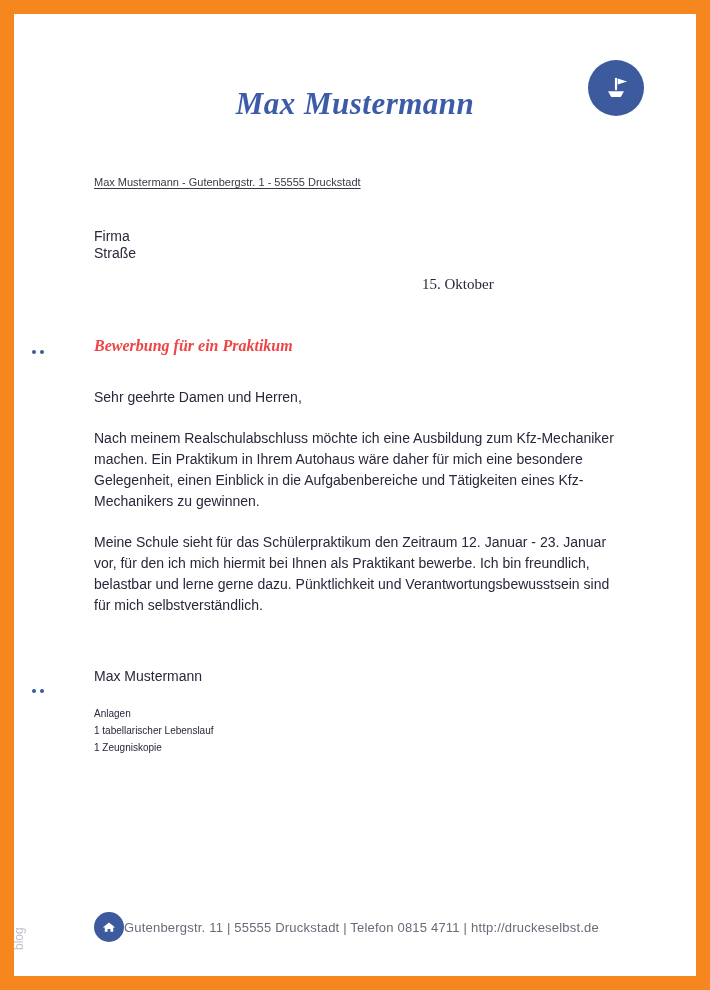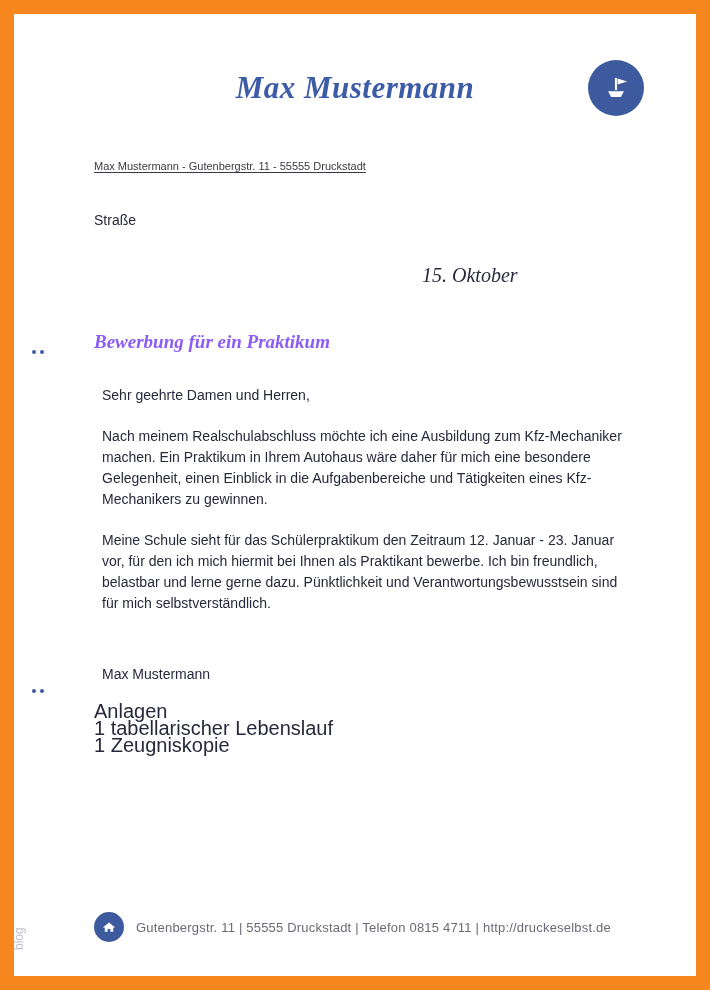--- a/index.html
+++ b/index.html
@@ -12,21 +12,21 @@
     box-sizing: border-box;
     width: 710px; height: 990px;
     background: #F6861E;
     padding: 14px;
   }
   .page {
     position: relative;
     box-sizing: border-box;
     width: 100%; height: 100%;
     background: #ffffff;
-    padding: 0 68px 0 80px;
+    padding: 16px 68px 0 80px;
     overflow: hidden;
     color: #27283a;
   }
 
   
   .title {
     margin: 56px -68px 0 -80px;
     text-align: center;
     font-family: "Liberation Serif", serif;
     font-style: italic;
@@ -47,65 +47,64 @@
     margin-top: 54px;
     font-size: 11px;
     color: #3a3a46;
     text-decoration: underline;
     text-underline-offset: 2px;
   }
 
   
   .recipient { margin-top: 40px; font-size: 14px; line-height: 17px; }
   .date {
-    margin-top: 35px;
+    margin-top: 14px;
     margin-left: 328px;
     font-family: "Liberation Serif", serif;
-    font-style: italic;
-    font-size: 20px;
+    font-size: 15px;
   }
 
   
   .subject {
     margin: 44px 0 0 0;
     font-family: "Liberation Serif", serif;
     font-style: italic;
     font-weight: bold;
-    font-size: 19px;
-    color: #8b5cf6;
+    font-size: 16px;
+    color: #ef4444;
   }
   .body-text p {
-    margin: 20px 0 0 8px;
+    margin: 20px 0 0 0;
     font-size: 14px;
     line-height: 21px;
   }
   .salutation { margin-top: 32px !important; }
   .closing { margin-top: 22px !important; }
   .signature { margin-top: 50px !important; }
-  .enclosures { margin-top: 18px; font-size: 20px; line-height: 17px; }
+  .enclosures { margin-top: 18px; font-size: 10px; line-height: 17px; }
 
   
   .foldmark {
     position: absolute;
     left: 18px;
     display: flex; gap: 4px;
   }
   .foldmark .dot {
     width: 4px; height: 4px;
     border-radius: 50%;
     background: #3D5A9E;
   }
   .fold1 { top: 336px; }
   .fold2 { top: 675px; }
 
   
   .footer {
     position: absolute;
     left: 80px; right: 68px; bottom: 34px;
-    display: flex; align-items: center; gap: 12px;
+    display: flex; align-items: center; 
   }
   .home-badge {
     width: 30px; height: 30px;
     border-radius: 50%;
     background: #3D5A9E;
     display: flex; align-items: center; justify-content: center;
     flex: 0 0 auto;
   }
   .footer-text {
     font-size: 13px;
@@ -131,23 +130,24 @@
     <h1 class="title">Max Mustermann</h1>
 
     <div class="logo">
       <svg width="34" height="34" viewBox="0 0 32 32" aria-hidden="true">
         <rect x="15" y="6.5" width="2" height="11.5" fill="#ffffff"></rect>
         <path d="M17.5 7 L26.5 9.8 L17.5 12.6 Z" fill="#ffffff"></path>
         <path d="M8.5 19 L23.5 19 L20.5 24.5 L11.5 24.5 Z" fill="#ffffff"></path>
       </svg>
     </div>
 
-    <div class="sender">Max Mustermann - Gutenbergstr. 11 - 55555 Druckstadt</div>
+    <div class="sender">Max Mustermann - Gutenbergstr. 1 - 55555 Druckstadt</div>
 
     <div class="recipient">
+      <div>Firma</div>
       <div>Straße</div>
     </div>
 
     <div class="date">15. Oktober</div>
 
     <h2 class="subject">Bewerbung für ein Praktikum</h2>
 
     <div class="body-text">
       <p class="salutation">Sehr geehrte Damen und Herren,</p>
       <p>Nach meinem Realschulabschluss möchte ich eine Ausbildung zum Kfz-Mechaniker machen. Ein Praktikum in Ihrem Autohaus wäre daher für mich eine besondere Gelegenheit, einen Einblick in die Aufgabenbereiche und Tätigkeiten eines Kfz-Mechanikers zu gewinnen.</p>

